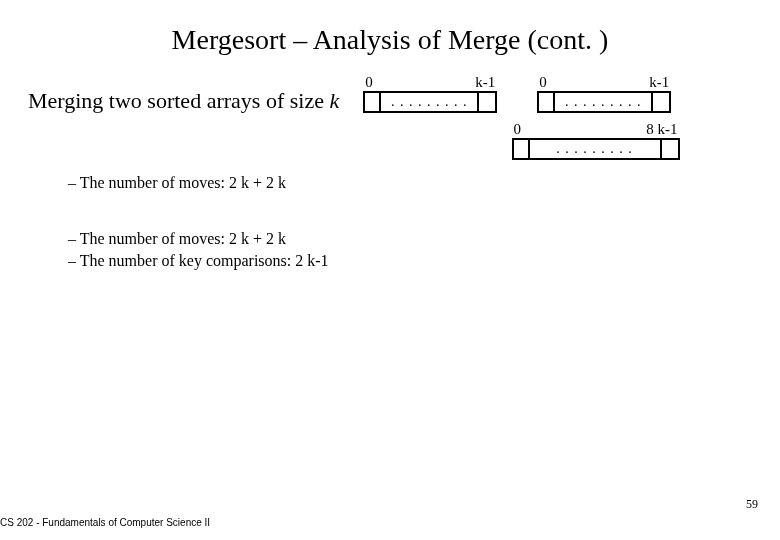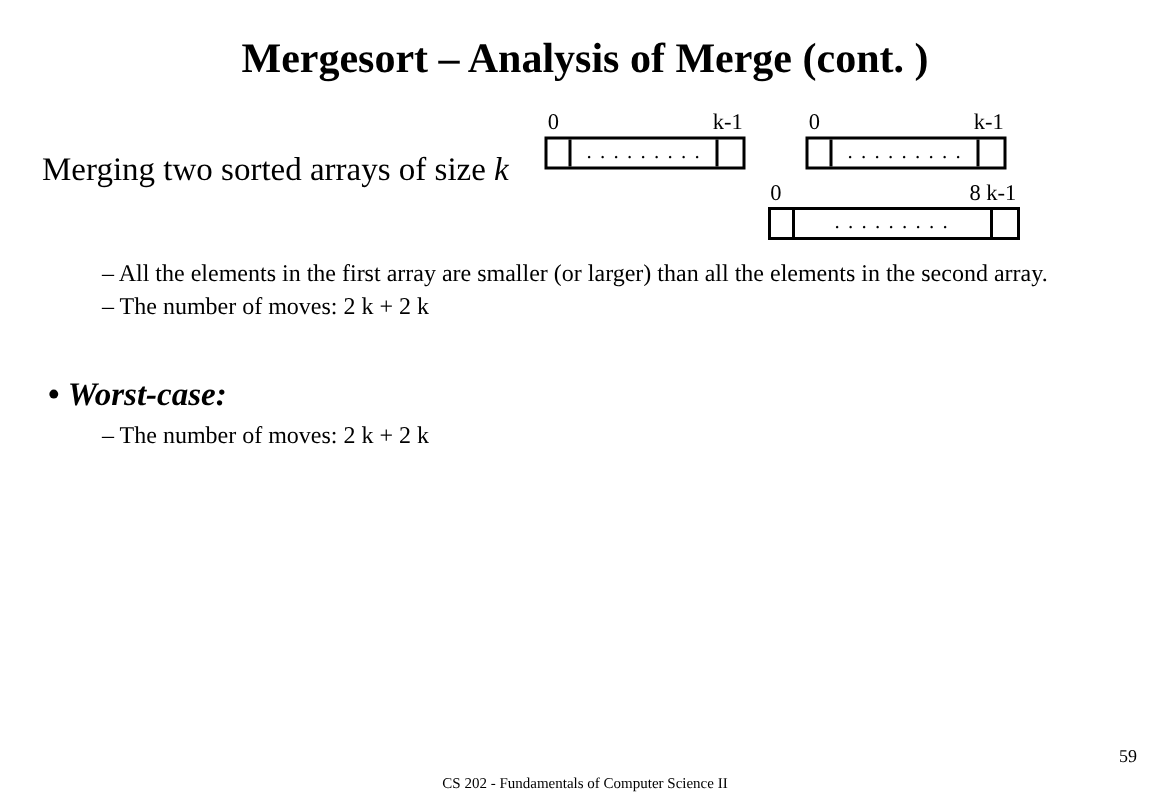--- a/index.html
+++ b/index.html
@@ -7,32 +7,32 @@
     width: 780px;
     height: 540px;
     background: #fff;
     font-family: "Times New Roman", Times, serif;
     color: #000;
     position: relative;
     padding: 24px 28px 0 28px;
   }
   .title {
     font-size: 28px;
-    font-weight: bold;
+    font-weight: normal;
     text-align: center;
     margin-bottom: 18px;
   }
   .top-row {
     display: flex;
     align-items: flex-start;
     gap: 18px;
   }
   .merging-text {
     font-size: 22px;
-    margin-top: 26px;
+    margin-top: 14px;
     white-space: nowrap;
   }
   .italic { font-style: italic; }
   .arrays {
     display: flex;
     flex-direction: column;
     gap: 8px;
     flex: 1;
   }
   .array-pair {
@@ -109,23 +109,22 @@
   }
   .subitem::before {
     content: "– ";
   }
   .gap { height: 28px; }
   .footer {
     position: absolute;
     bottom: 12px;
     left: 0;
     width: 100%;
-    text-align: center;
     font-size: 10px;
-    font-family: Liberation Serif, serif;
+    font-family: Liberation Sans, sans-serif;
   }
   .pagenum {
     position: absolute;
     bottom: 28px;
     right: 22px;
     font-size: 12px;
   }
 </style>
 </head>
 <body>
@@ -172,26 +171,25 @@
           <div class="cell-mid">. . . . . . . . .</div>
           <div class="cell-end"></div>
         </div>
       </div>
     </div>
   </div>
 </div>
 
 <div class="content">
   <div class="sublist">
-    <div class="subitem">All the elements in the first array are smaller (or larger) than all the elements in the second array.</div>
     <div class="subitem">The number of moves: 2 k + 2 k</div>
   </div>
 
   <div class="gap"></div>
 
-  <div class="bullet">Worst-case:</div>
   <div class="sublist">
     <div class="subitem">The number of moves: 2 k + 2 k</div>
+    <div class="subitem">The number of key comparisons: 2 k-1</div>
   </div>
 </div>
 
 <div class="footer">CS 202 - Fundamentals of Computer Science II</div>
 <div class="pagenum">59</div>
 
 </body></html>

